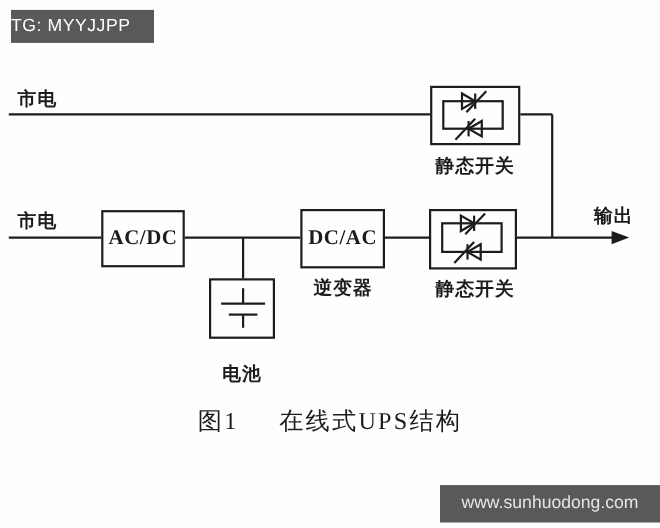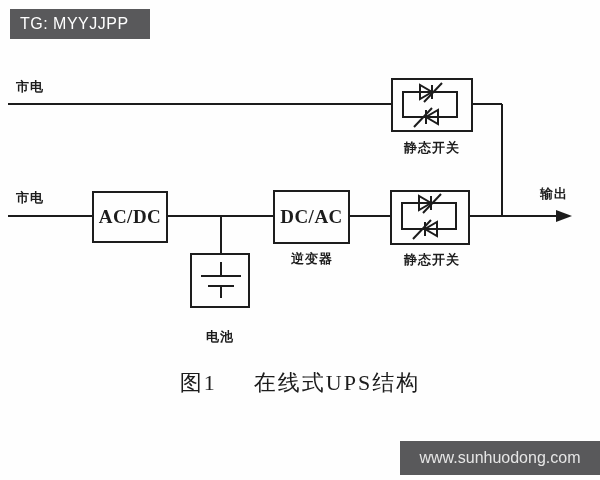--- a/index.html
+++ b/index.html
@@ -1,39 +1,39 @@
 <!DOCTYPE html>
 <html><head>
 <meta charset="utf-8">
 <style>
   html,body{margin:0;padding:0;background:#ffffff;}
   .stage{
     position:relative;width:600px;height:480px;background:#fefefe;
     font-family:"Liberation Serif","DejaVu Serif",serif;color:#1c1c1c;overflow:hidden;
   }
   .tag{
-    position:absolute;left:10px;top:9px;width:140px;height:30px;
+    position:absolute;left:10px;top:9px;width:130px;height:30px;
     background:#59595b;color:#fff;
     font-family:"Liberation Sans","DejaVu Sans",sans-serif;
-    font-size:16px;line-height:30px;padding-left:10px;box-sizing:border-box;
+    font-size:16px;line-height:30px;box-sizing:border-box;
     letter-spacing:0.5px;
   }
   .watermark{
     position:absolute;left:400px;top:441px;width:200px;height:34px;
     background:#59595b;color:#e5e5e5;
     font-family:"Liberation Sans","DejaVu Sans",sans-serif;
     font-size:16px;line-height:34px;text-align:center;
   }
   svg.wires{position:absolute;left:0;top:0;}
   .box{
     position:absolute;border:2px solid #1d1d1d;background:transparent;
     display:flex;align-items:center;justify-content:center;box-sizing:border-box;
   }
   .box .box-text{font-size:19px;font-weight:700;letter-spacing:0.5px;}
-  .lbl{position:absolute;font-size:13px;font-weight:700;letter-spacing:1px;white-space:nowrap;}
+  .lbl{position:absolute;font-size:17px;font-weight:700;letter-spacing:1px;white-space:nowrap;}
   .lbl.centered{text-align:center;font-family:Liberation Serif, serif;}
   .caption{
     position:absolute;left:0;top:368px;width:600px;text-align:center;
     font-size:22px;letter-spacing:2px;
   }
   .caption .cap-title{margin-left:37px;}
 </style>
 </head>
 <body>
 

